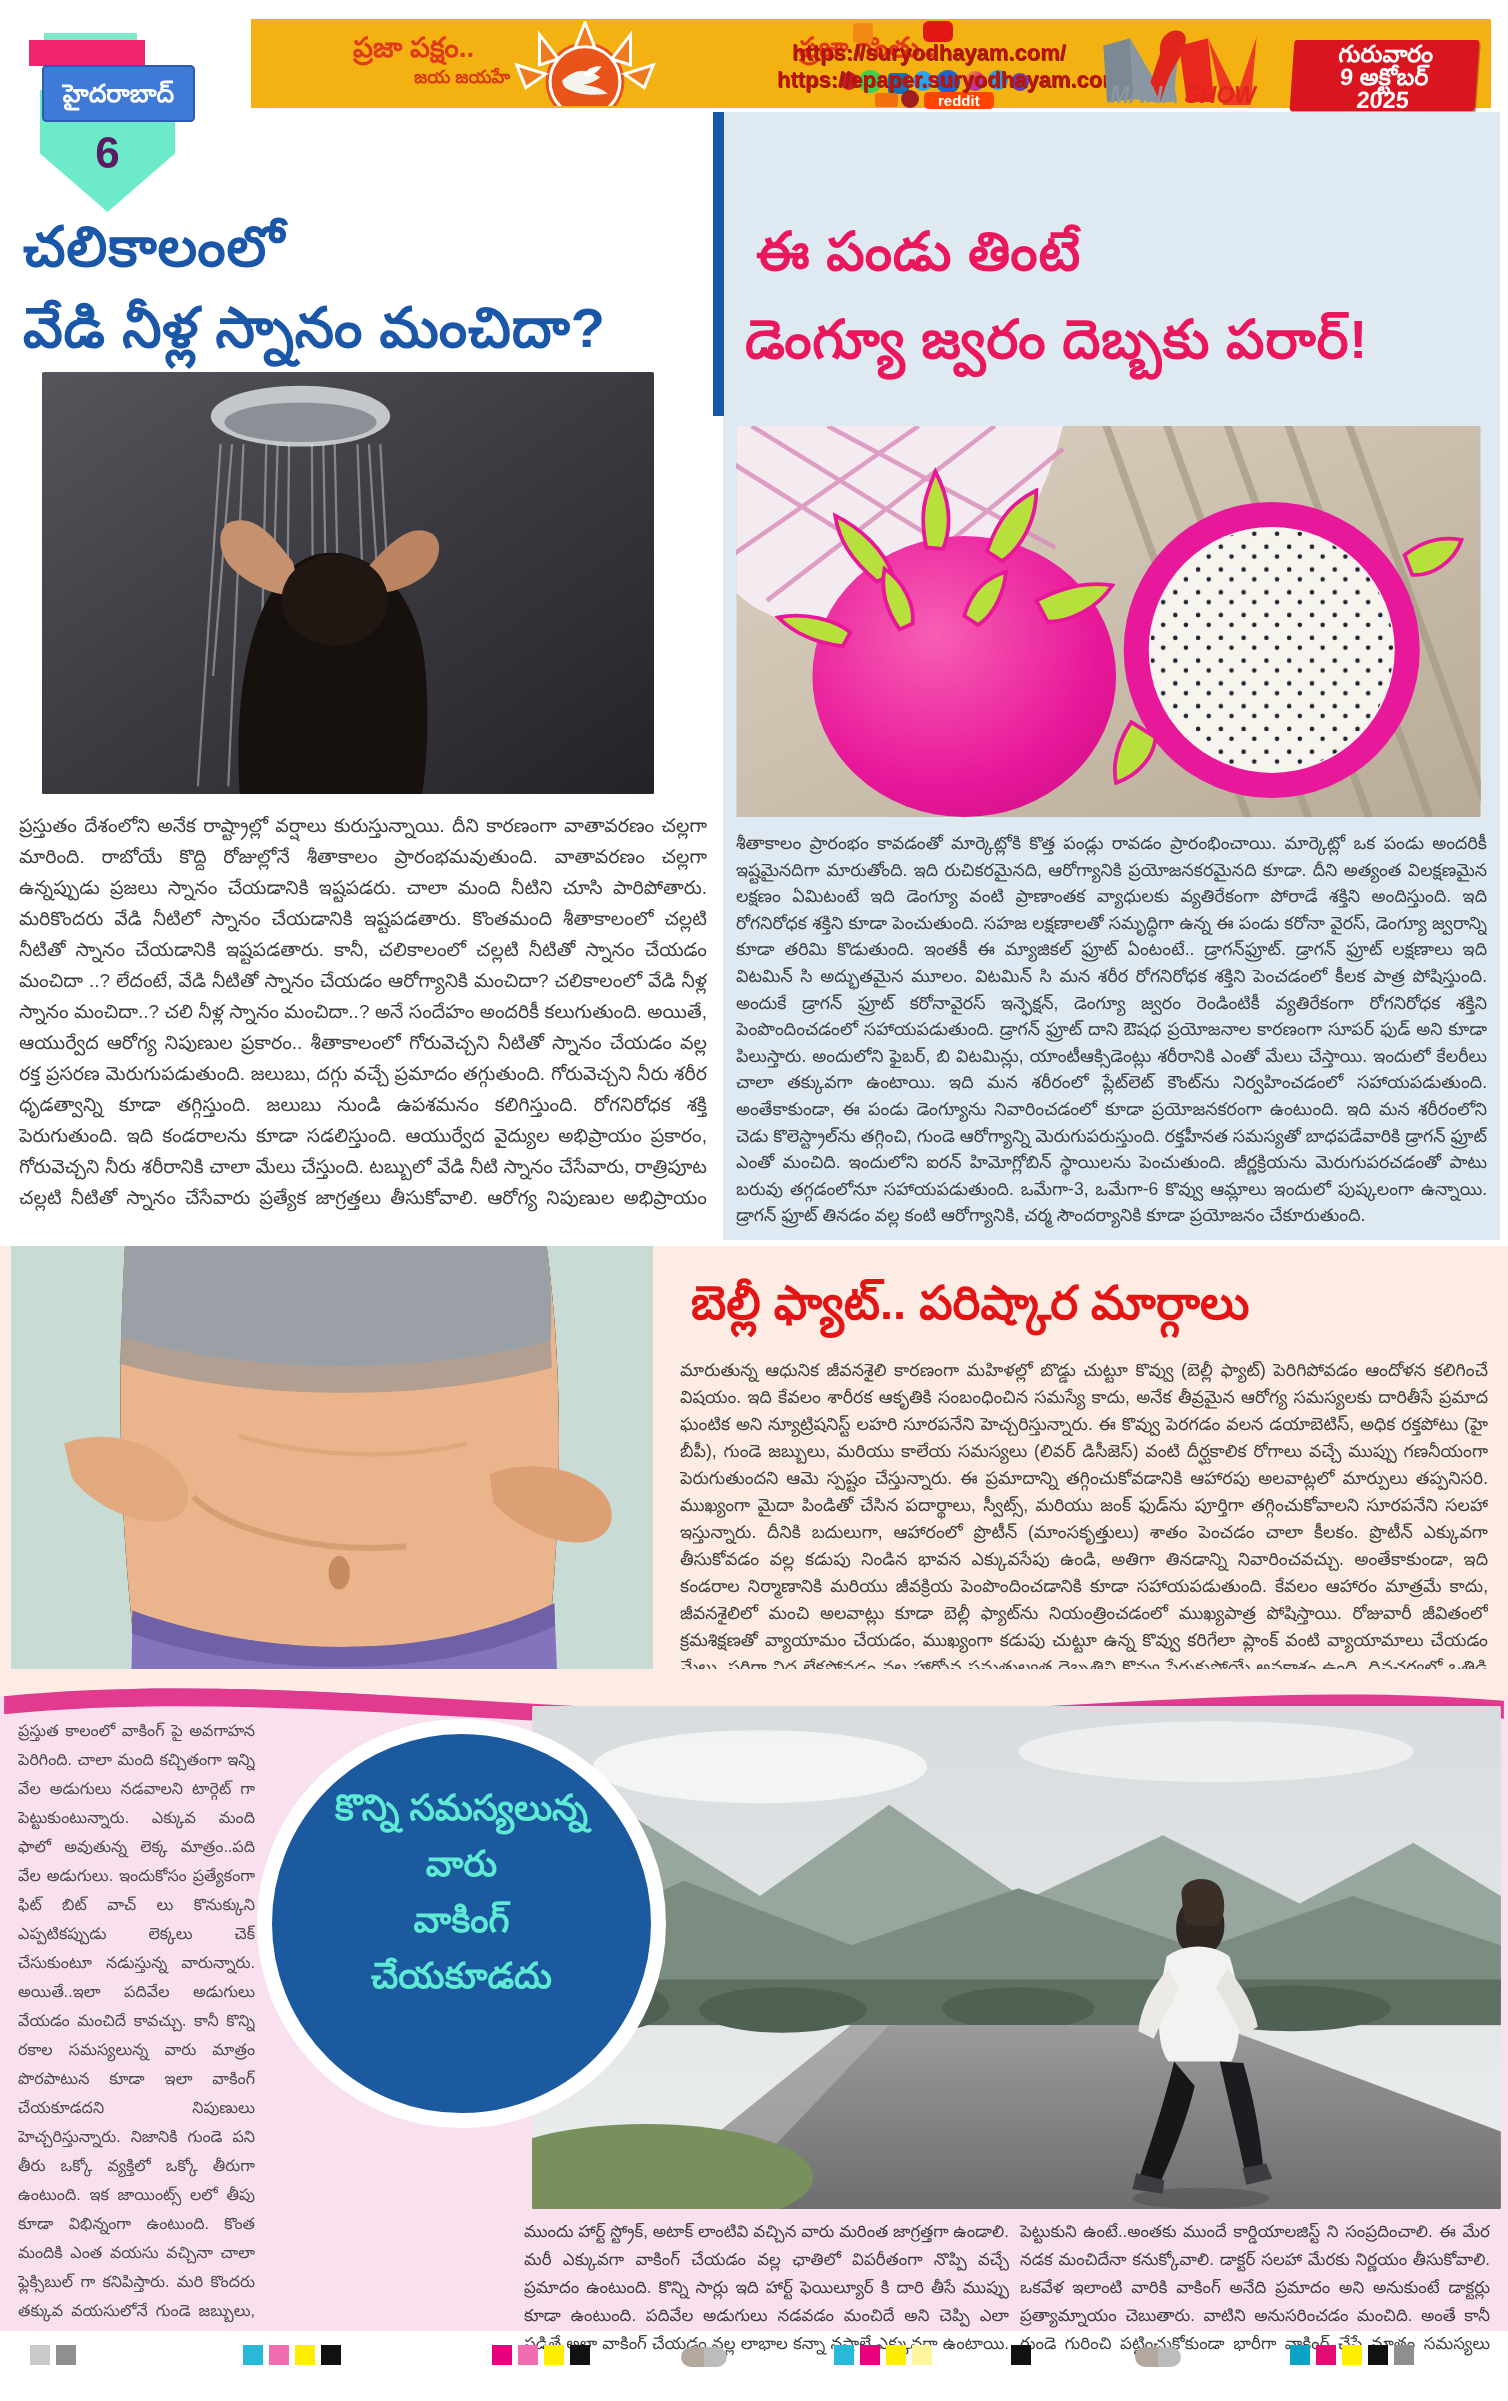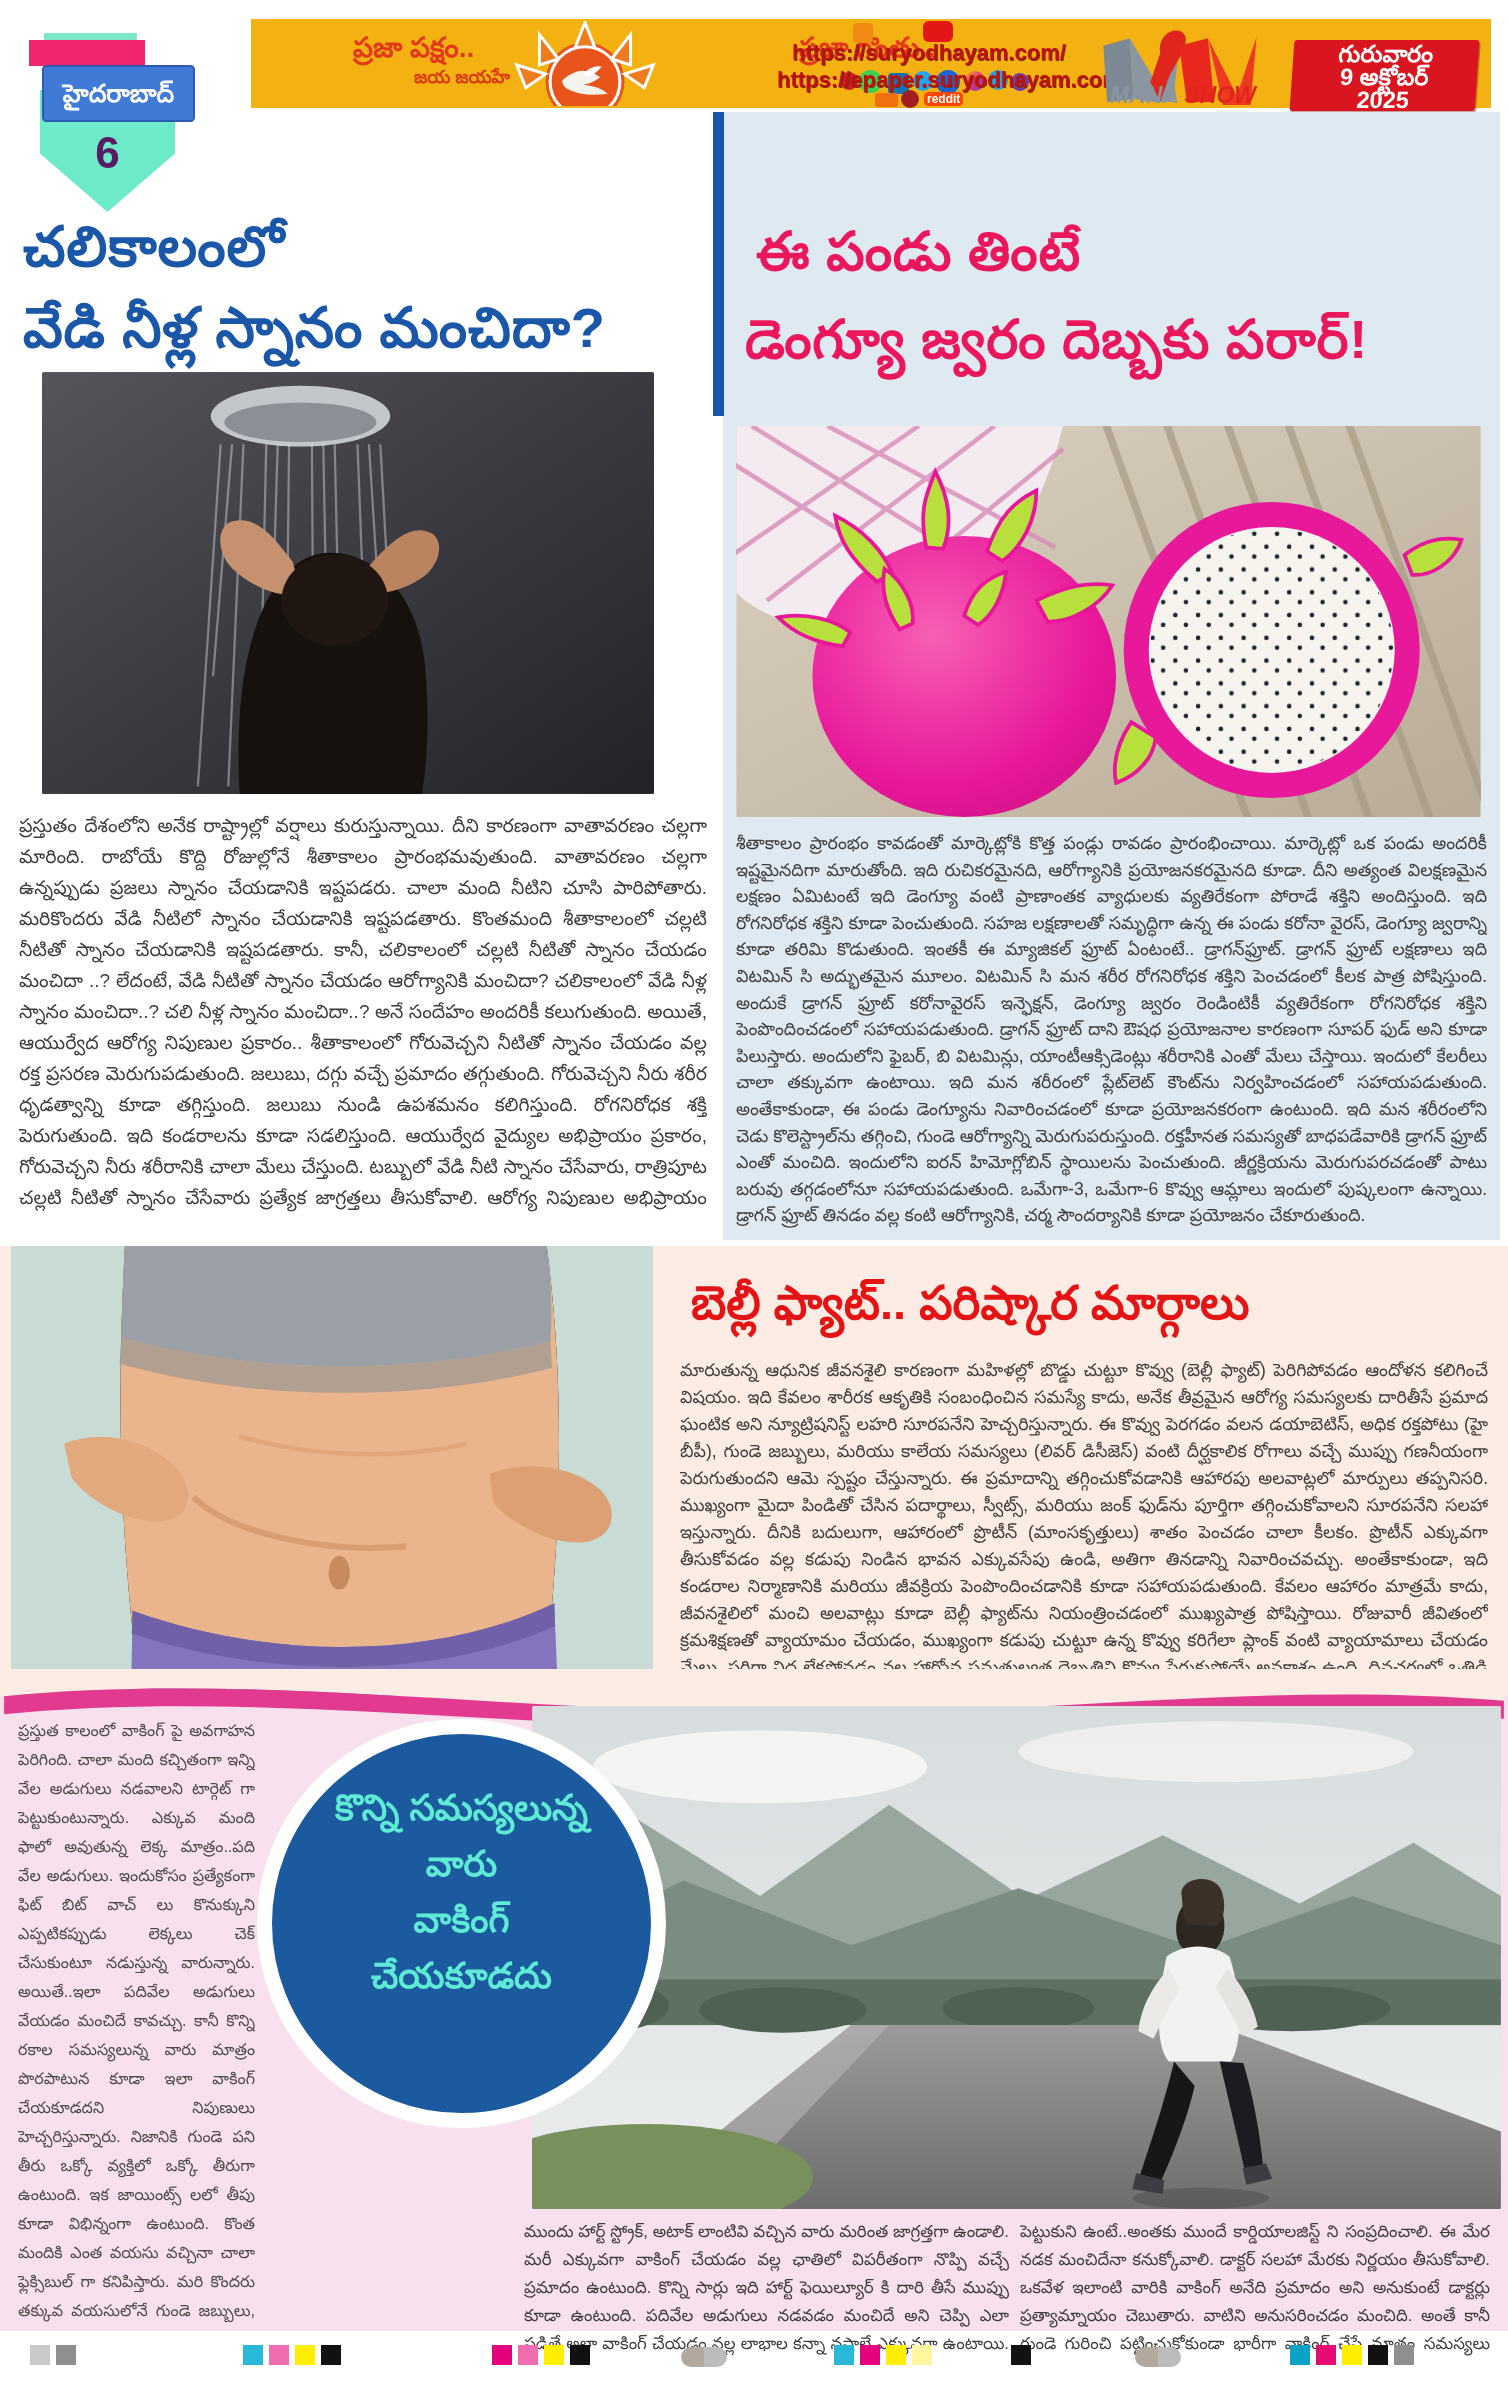--- a/index.html
+++ b/index.html
@@ -9,21 +9,21 @@
   .jtext{text-align:justify;color:#3d3d3d;overflow:hidden;}
   
   .yellow-band{background:#f3b211;}
   .slogan{color:#e2391b;font-weight:bold;font-size:28px;}
   .masthead{color:#1d3bb0;font-weight:bold;font-size:59px;letter-spacing:1.5px;
             text-shadow:-2.3px 0 #fff,2.3px 0 #fff,0 -2.3px #fff,0 2.3px #fff,1.5px 1.5px #fff,-1.5px -1.5px #fff;}
   .jaya{color:#d93a12;font-weight:bold;font-size:18px;}
   .hdr-url{color:#c01010;font-weight:bold;font-size:22px;text-shadow:0.8px 0.8px 0 #7d2b08;}
   .soc{position:absolute;border-radius:4.6px;}
   .soc.round{border-radius:50%;}
-  .reddit-lbl{font-size:12px;color:#fff;background:#ff4500;padding:0 3px;border-radius:4.6px;font-weight:bold;}
+  .reddit-lbl{font-size:15px;color:#fff;background:#ff4500;padding:0 14px;border-radius:4.6px;font-weight:bold;}
   .datebox{background:#d9151f;color:#fff;font-weight:bold;text-align:center;
            transform:skewX(-4deg);border-radius:3px;box-shadow:1.5px 2.3px 0 rgba(120,10,10,.4);}
   .datebox div{font-size:23.6px;line-height:23px;}
   .loc-box{background:#3f7ad6;border:2.3px solid #2c5bb4;border-radius:4.6px;color:#fff;
            font-weight:bold;font-size:25px;text-align:center;line-height:52px;}
   .pent{background:#6ceac9;clip-path:polygon(0 0,100% 0,100% 52%,50% 100%,0 52%);}
   .pagenum{color:#5a1b63;font-weight:bold;font-size:44px;}
   .ribbon{background:#f0256e;}
   .ribbon-teal{background:#7de8c8;}
   

